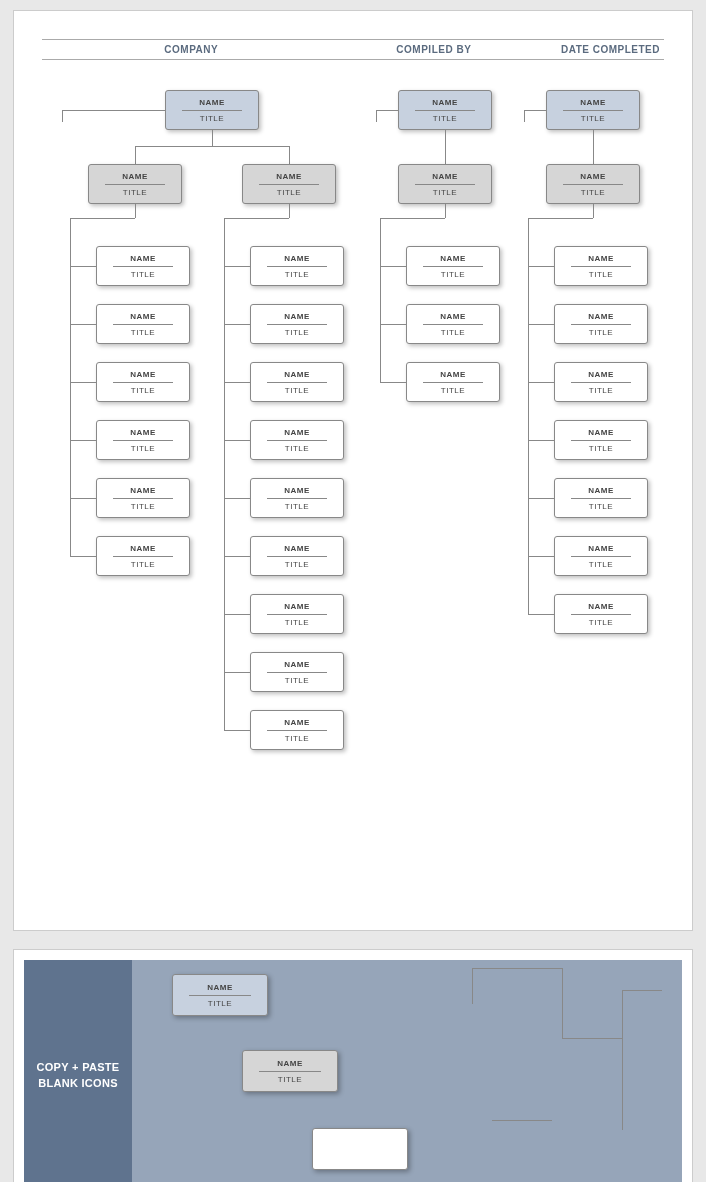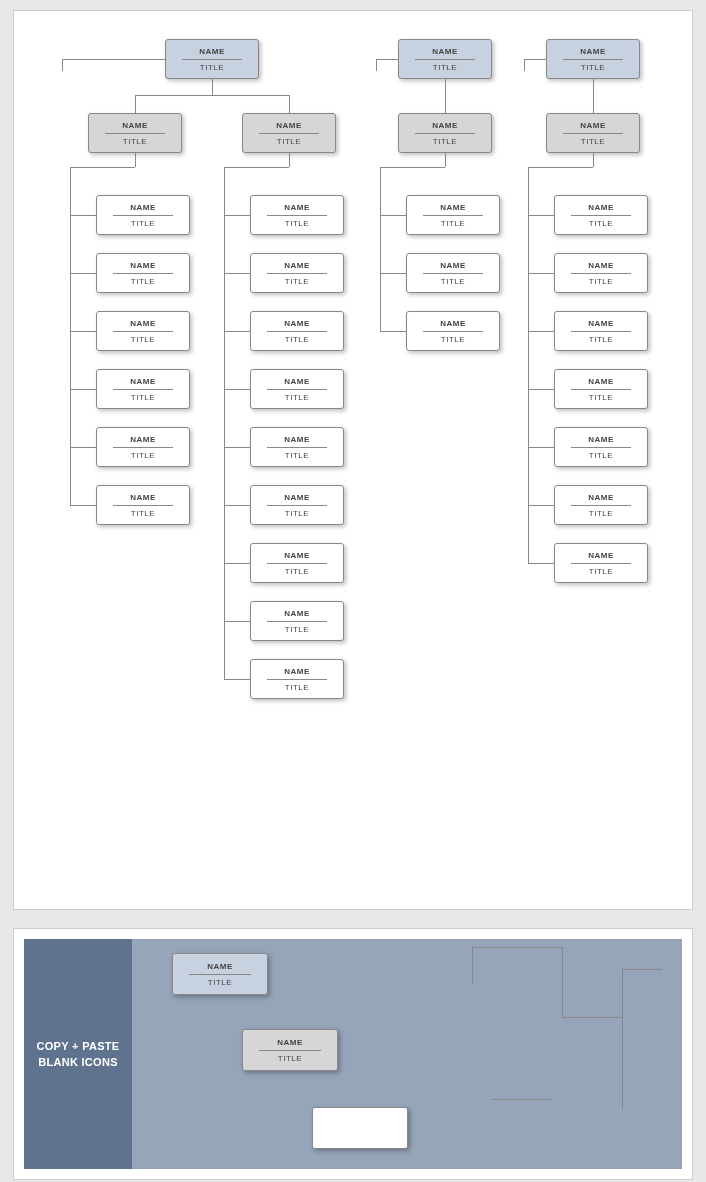--- a/index.html
+++ b/index.html
@@ -115,20 +115,25 @@
     display: flex; flex-direction: column; justify-content: center;
     padding: 4px 8px;
   }
   .sample .nm { font-weight: 600; padding-bottom: 3px; border-bottom: 1px solid #888; margin: 0 8px; }
   .sample .tt { padding-top: 3px; }
 </style>
 </head>
 <body>
 
 <div class="page main-page">
+  <div class="hdr-row">
+    <div class="hdr-cell hdr-company">COMPANY</div>
+    <div class="hdr-cell hdr-compiled">COMPILED BY</div>
+    <div class="hdr-cell hdr-date">DATE COMPLETED</div>
+  </div>
 
   <div class="stage" id="stage">
       <div class="node l0" style="left: 123px; top: 0px;">
         <div class="nm">NAME</div>
         <div class="tt">TITLE</div>
       </div>
       <div class="v" style="left: 170px; top: 40px; height: 16px;"></div>
       <div class="h" style="left: 93px; top: 56px; width: 154px;"></div>
       <div class="v" style="left: 93px; top: 56px; height: 18px;"></div>
       <div class="v" style="left: 247px; top: 56px; height: 18px;"></div>

